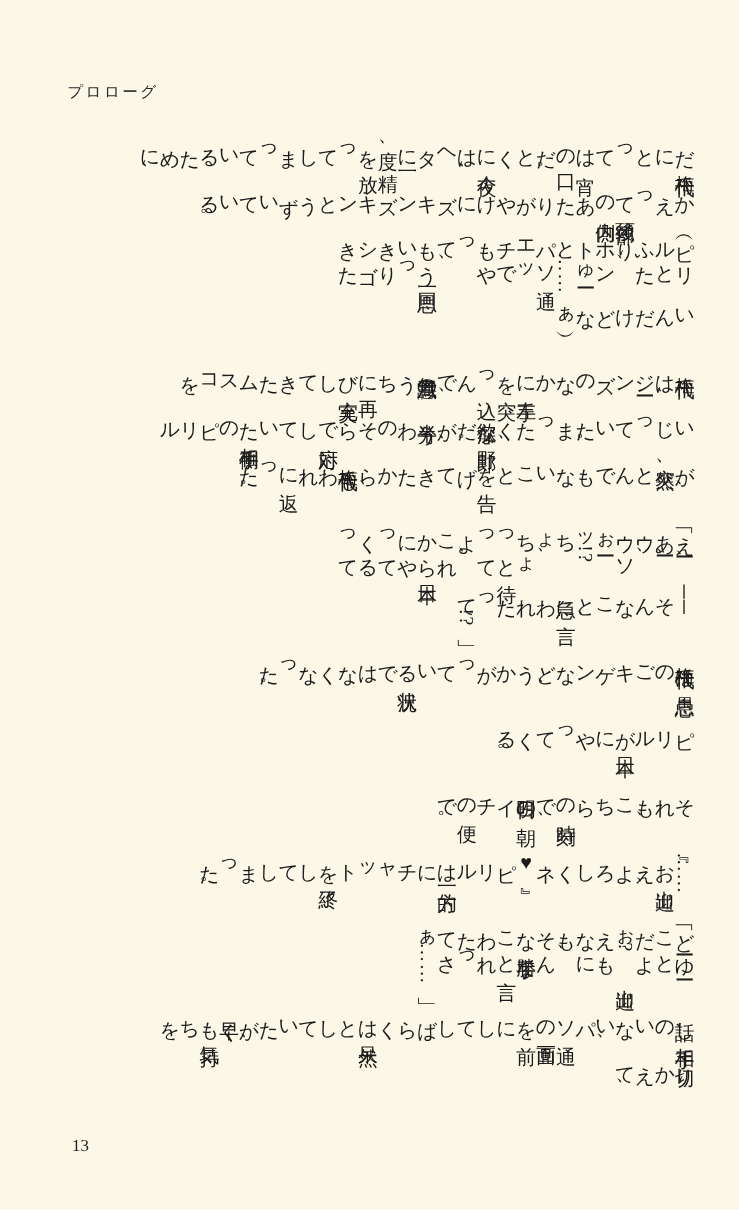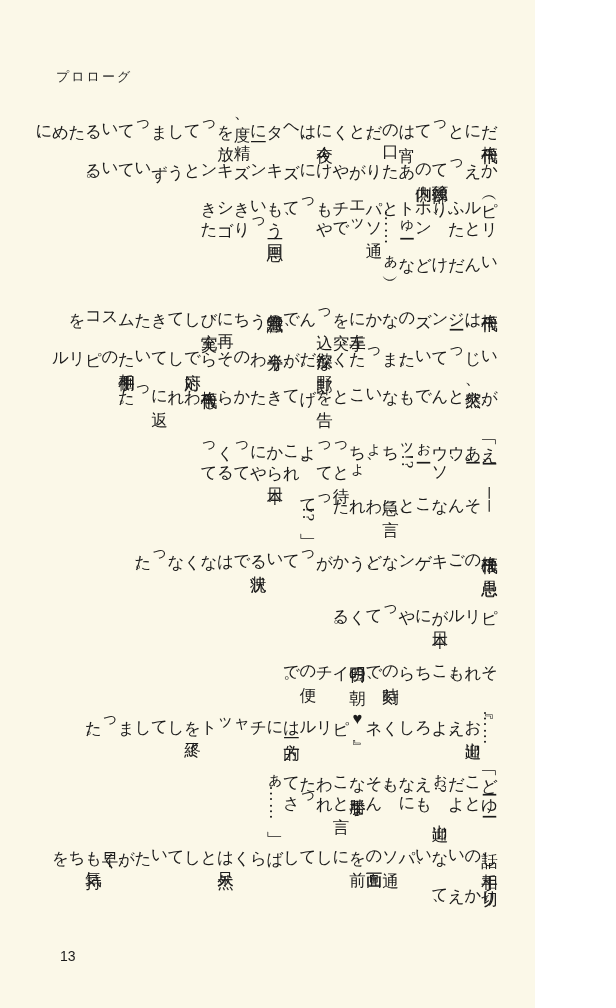--- a/index.html
+++ b/index.html
@@ -2,21 +2,21 @@
 <html><head>
 <meta charset="utf-8">
 <style>
   html, body {
     margin: 0;
     padding: 0;
     background: #ffffff;
   }
   .page {
     position: relative;
-    width: 535px;
+    width: 616px;
     height: 1008px;
     background: #fbf8e8;
     overflow: hidden;
     font-family: "Liberation Serif", serif;
     color: #1b1b1b;
   }
 
   
   .running-head {
     position: absolute;
@@ -57,21 +57,21 @@
     line-height: 1.0;
   }
   .col.indent { padding-top: 17px; }
 
   .page-number {
     position: absolute;
     left: 60px;
     bottom: 44px;
     font-size: 14px;
     color: #1b1b1b;
-    font-family: Liberation Sans, sans-serif;
+    font-family: Liberation Serif, serif;
   }
 </style>
 </head>
 <body>
 
 <div class="page">
 
   <div class="running-head">プロローグ</div>
 
   <div class="body-text">

